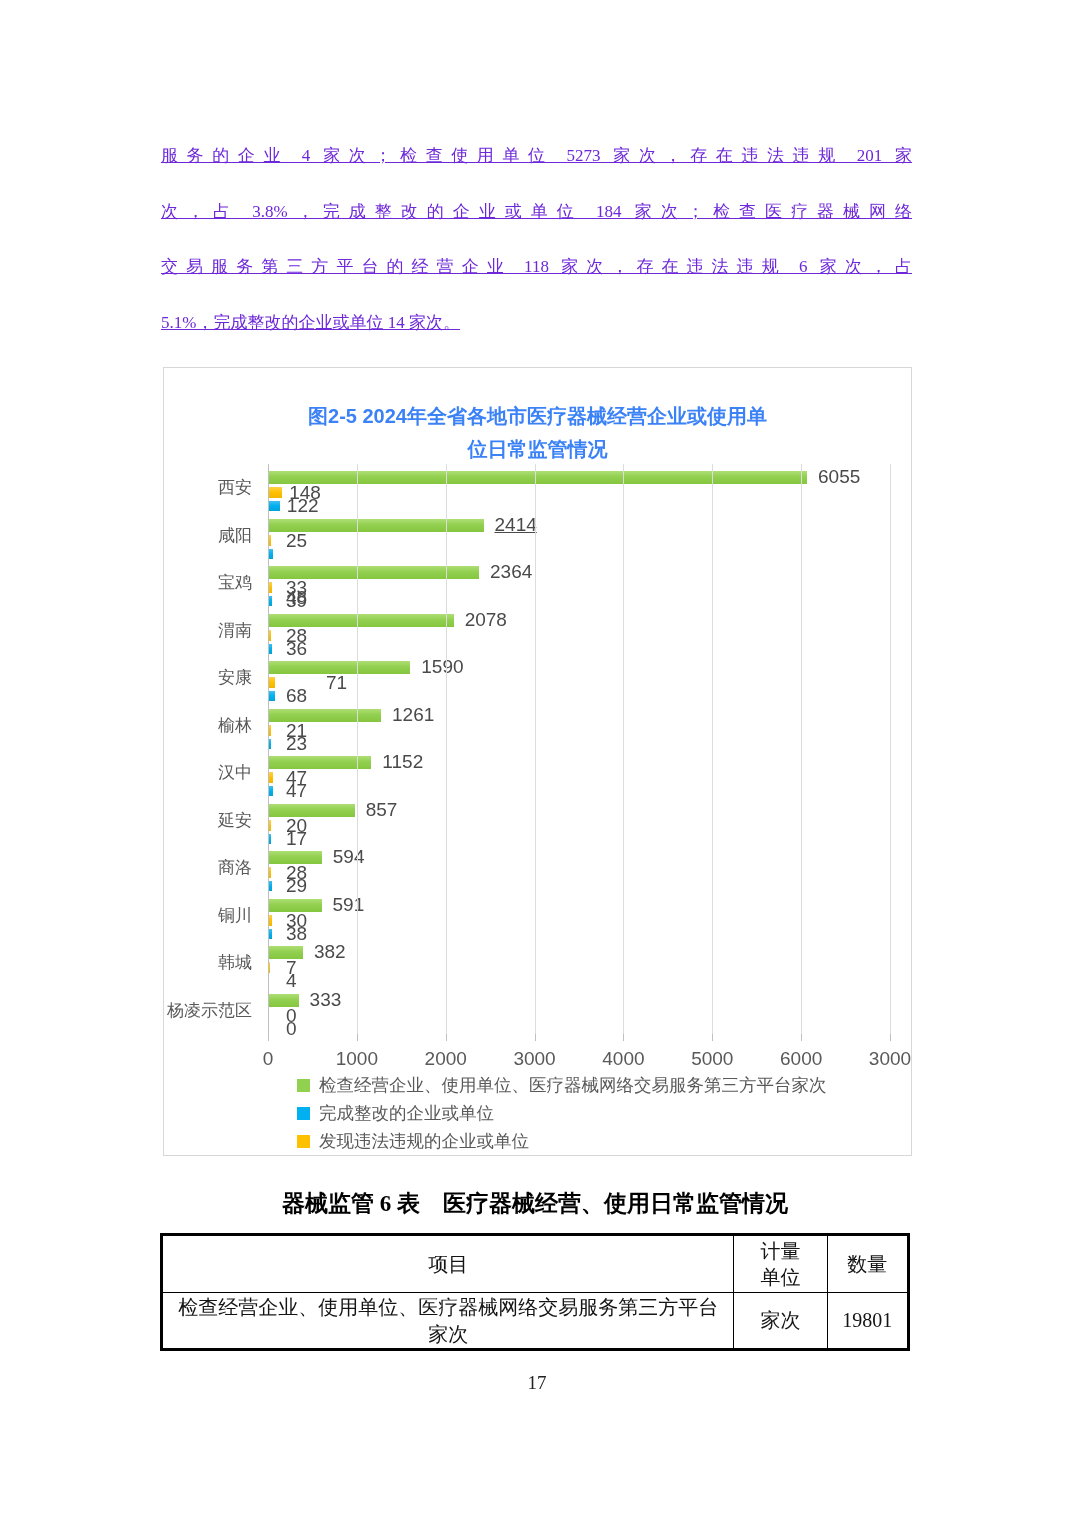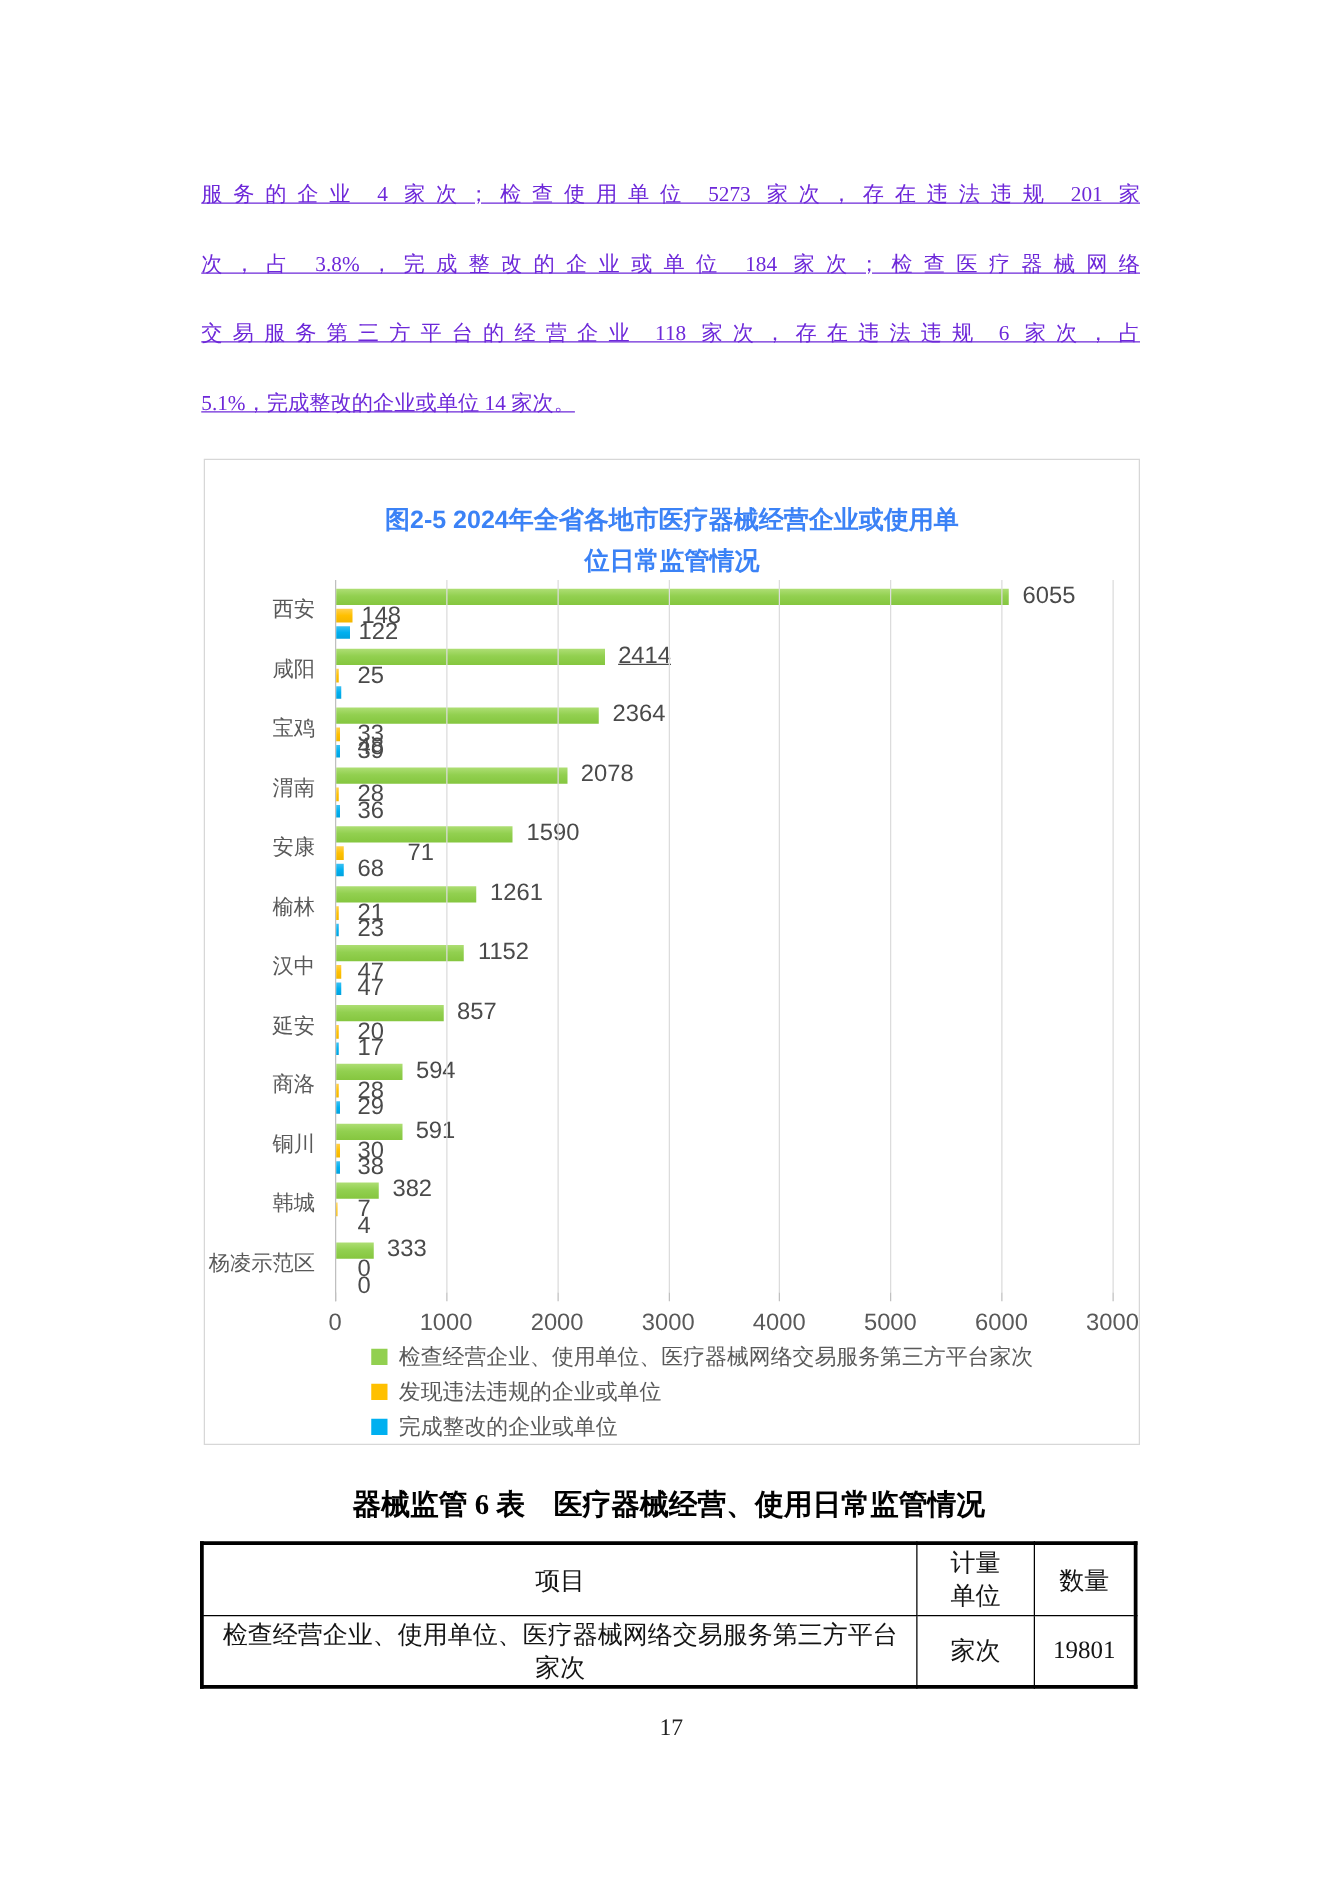--- a/index.html
+++ b/index.html
@@ -213,26 +213,26 @@
         <div class="xlabel" style="left: 444.286px;">5000</div>
         <div class="xlabel" style="left: 533.143px;">6000</div>
         <div class="xlabel" style="left: 622px;">3000</div>
       </div>
     <div class="legend" id="legend">
         <div class="legend-row">
           <div class="legend-swatch" style="background: rgb(146, 208, 80);"></div>
           <div class="legend-text">检查经营企业、使用单位、医疗器械网络交易服务第三方平台家次</div>
         </div>
         <div class="legend-row">
+          <div class="legend-swatch" style="background: rgb(0, 176, 240);"></div>
+          <div class="legend-text">完成整改的企业或单位</div>
+        </div>
+        <div class="legend-row">
           <div class="legend-swatch" style="background: rgb(255, 192, 0);"></div>
           <div class="legend-text">发现违法违规的企业或单位</div>
-        </div>
-        <div class="legend-row">
-          <div class="legend-swatch" style="background: rgb(0, 176, 240);"></div>
-          <div class="legend-text">完成整改的企业或单位</div>
         </div>
       </div>
   </div>
 
   <div class="table-caption">器械监管 6 表　医疗器械经营、使用日常监管情况</div>
 
   <table class="data-table">
     <colgroup>
         <col class="col-item">
         <col class="col-unit">

